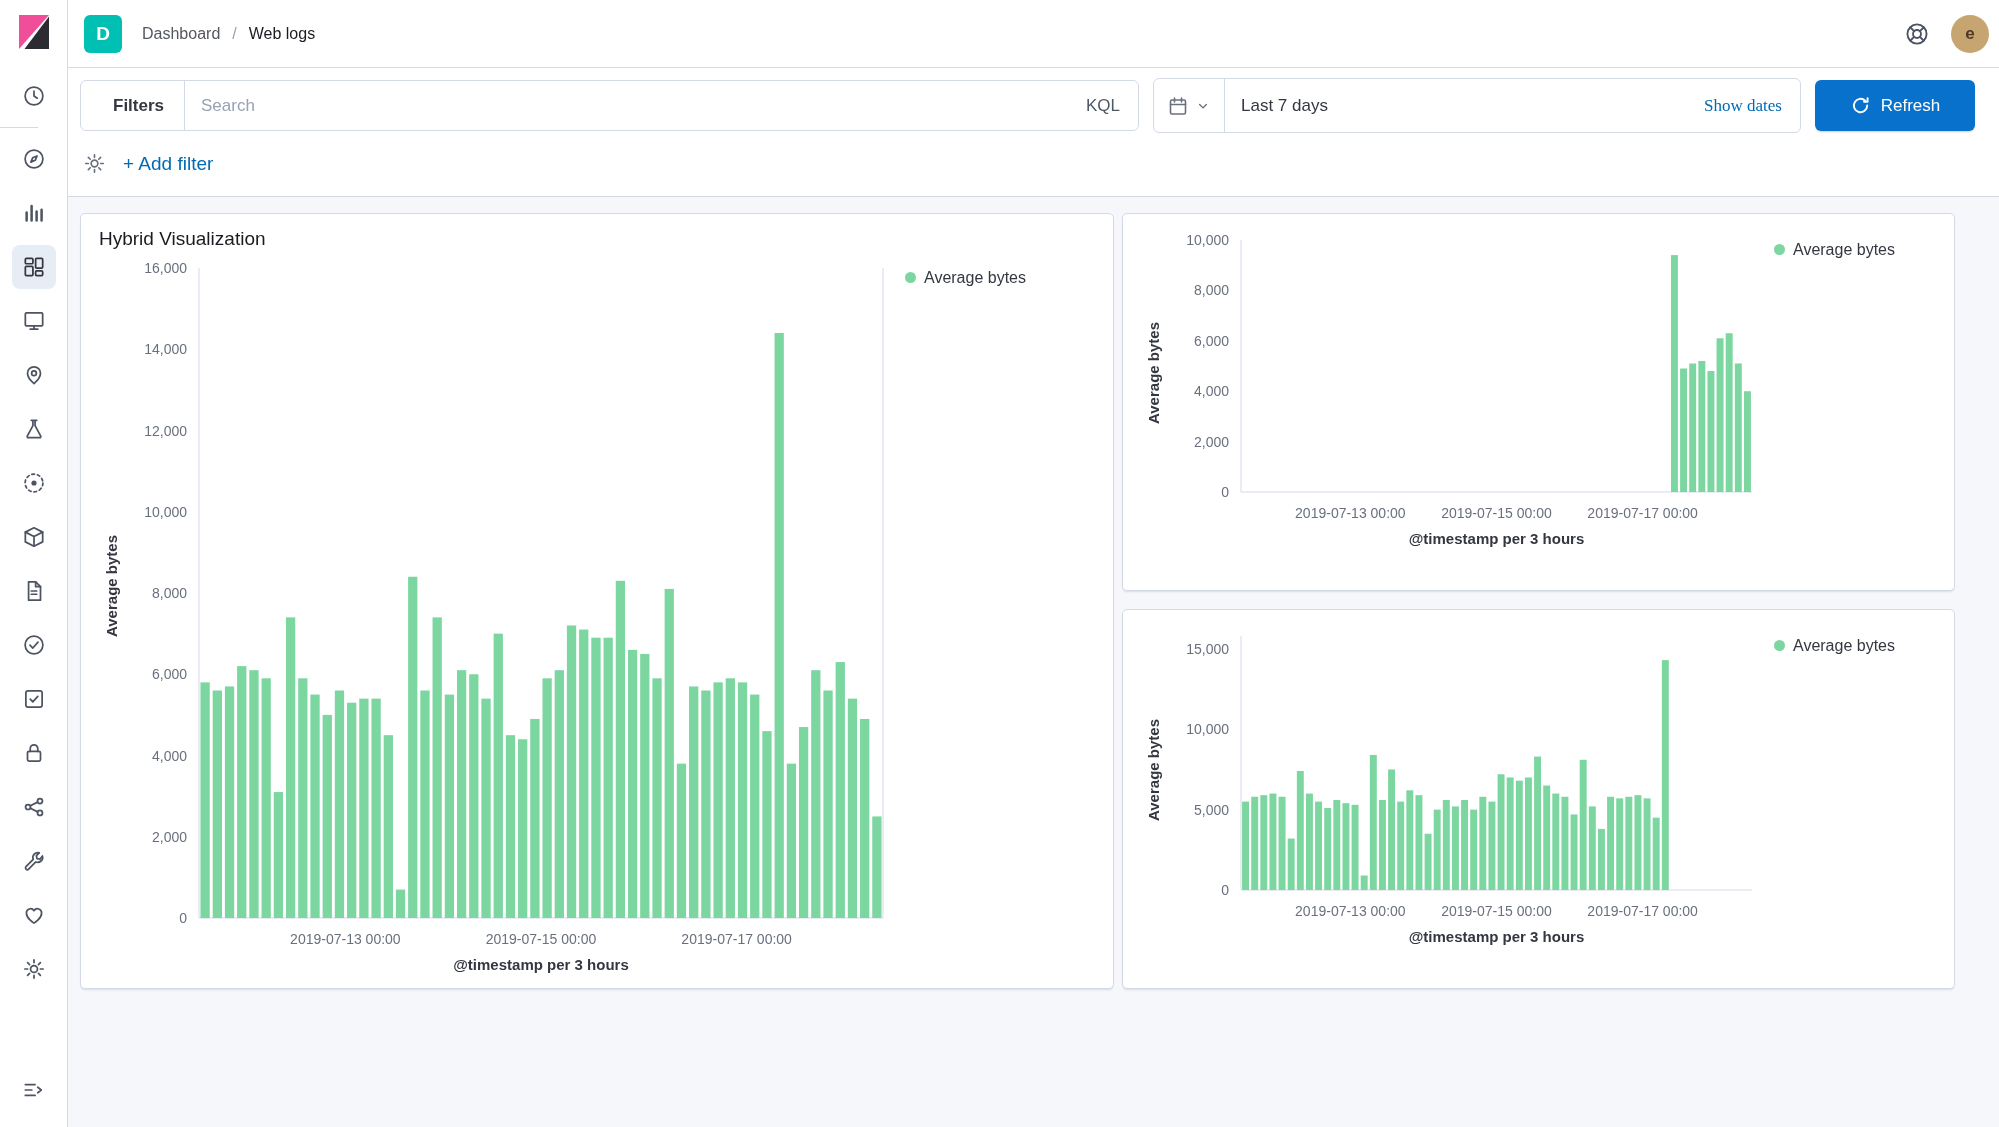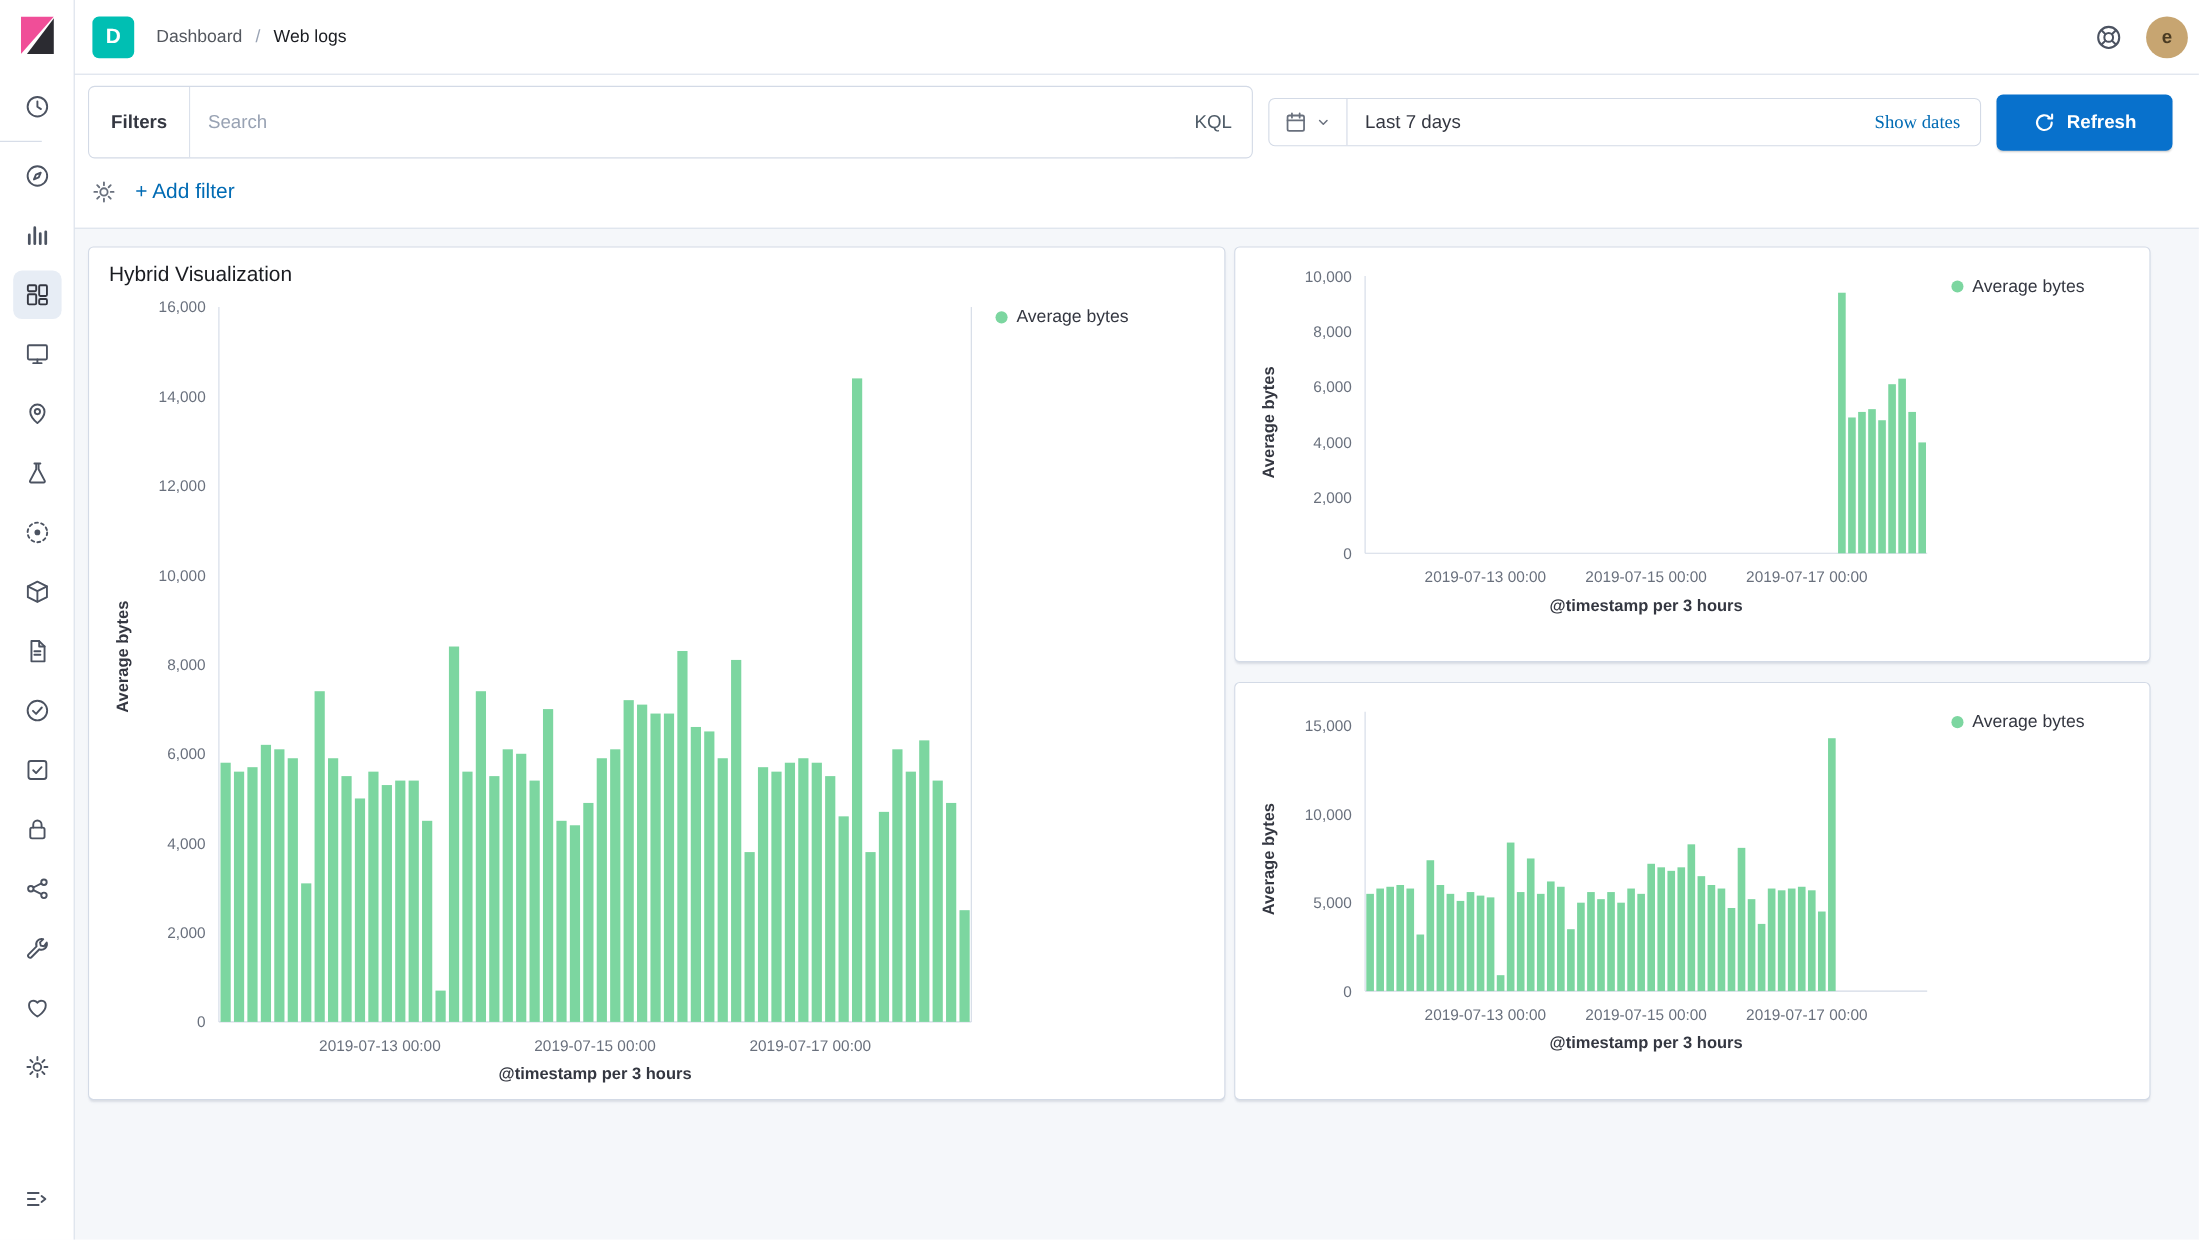--- a/index.html
+++ b/index.html
@@ -48,48 +48,48 @@
     width:38px; height:38px; border-radius:50%; background:#C7A571; color:#4A3B22;
     border:none; font-size:17px; font-weight:600; display:flex; align-items:center; justify-content:center; cursor:pointer;
   }
 
   .top-section { background:#fff; border-bottom:1px solid #D3DAE6; }
   .app-nav { display:flex; gap:26px; padding:18px 0 8px 12px; }
   .app-nav a { color:var(--link-blue,#006BB4); font-size:17px; text-decoration:none; cursor:pointer; }
 
   .query-bar { display:flex; align-items:center; gap:14px; padding:10px 24px 0 12px; }
   .search-group {
-    flex:1; height:66px; border:1px solid #D3DAE6; border-radius:6px; background:#fff;
-    display:flex; align-items:center; overflow:hidden;
+    flex:1; height:51px; border:1px solid #D3DAE6; border-radius:6px; background:#fff;
+    display:flex; align-items:center; overflow:hidden;padding-left:12px;
   }
   .filters-btn {
     height:100%; padding:0 20px; background:none; border:none; border-right:1px solid #D3DAE6;
     font-size:17px; font-weight:600; color:#343741; cursor:pointer;
   }
   .search-input {
     flex:1; height:100%; border:none; outline:none; padding:0 16px; font-size:17px; color:#343741;
     font-family:"Liberation Sans","DejaVu Sans",sans-serif;
   }
   .search-input::placeholder { color:#98A2B3; }
   .kql-btn { background:none; border:none; padding:0 18px; font-size:17px; color:#4D5A66; cursor:pointer; }
 
   .date-group {
-    width:648px; flex:0 0 648px; height:44px; border:1px solid #D3DAE6; border-radius:6px; background:#fff;
+    width:648px; flex:0 0 648px; height:55px; border:1px solid #D3DAE6; border-radius:6px; background:#fff;
     display:flex; align-items:center; overflow:hidden;
   }
   .date-quick-btn {
     height:100%; padding:0 12px; background:none; border:none; border-right:1px solid #D3DAE6;
     display:flex; align-items:center; gap:4px; color:#69707D; cursor:pointer;
   }
   .date-value { padding-left:16px; font-size:17px; color:#343741; }
   .show-dates { margin-left:auto; padding-right:18px; background:none; border:none; font-size:17px; color:var(--link-blue,#006BB4); cursor:pointer;font-family:Liberation Serif, serif; }
 
   .refresh-btn {
     width:160px; flex:0 0 160px; height:51px; border:none; border-radius:6px;
-    background:var(--primary-blue,#0871CC); color:#fff; font-size:17px; font-weight:700;
+    background:var(--primary-blue,#0871CC); color:#fff; font-size:17px; font-weight:400;
     display:flex; align-items:center; justify-content:center; gap:10px; cursor:pointer;
     box-shadow:0 2px 2px -1px rgba(0,0,0,.2);
   }
 
   .filter-row { display:flex; align-items:center; gap:16px; padding:18px 0 20px 14px; }
   .add-filter { background:none; border:none; font-size:19px; color:var(--link-blue,#006BB4); cursor:pointer; }
 
   
   .dash {
     flex:1; background:#F5F7FA; padding:16px 24px 20px 12px;

